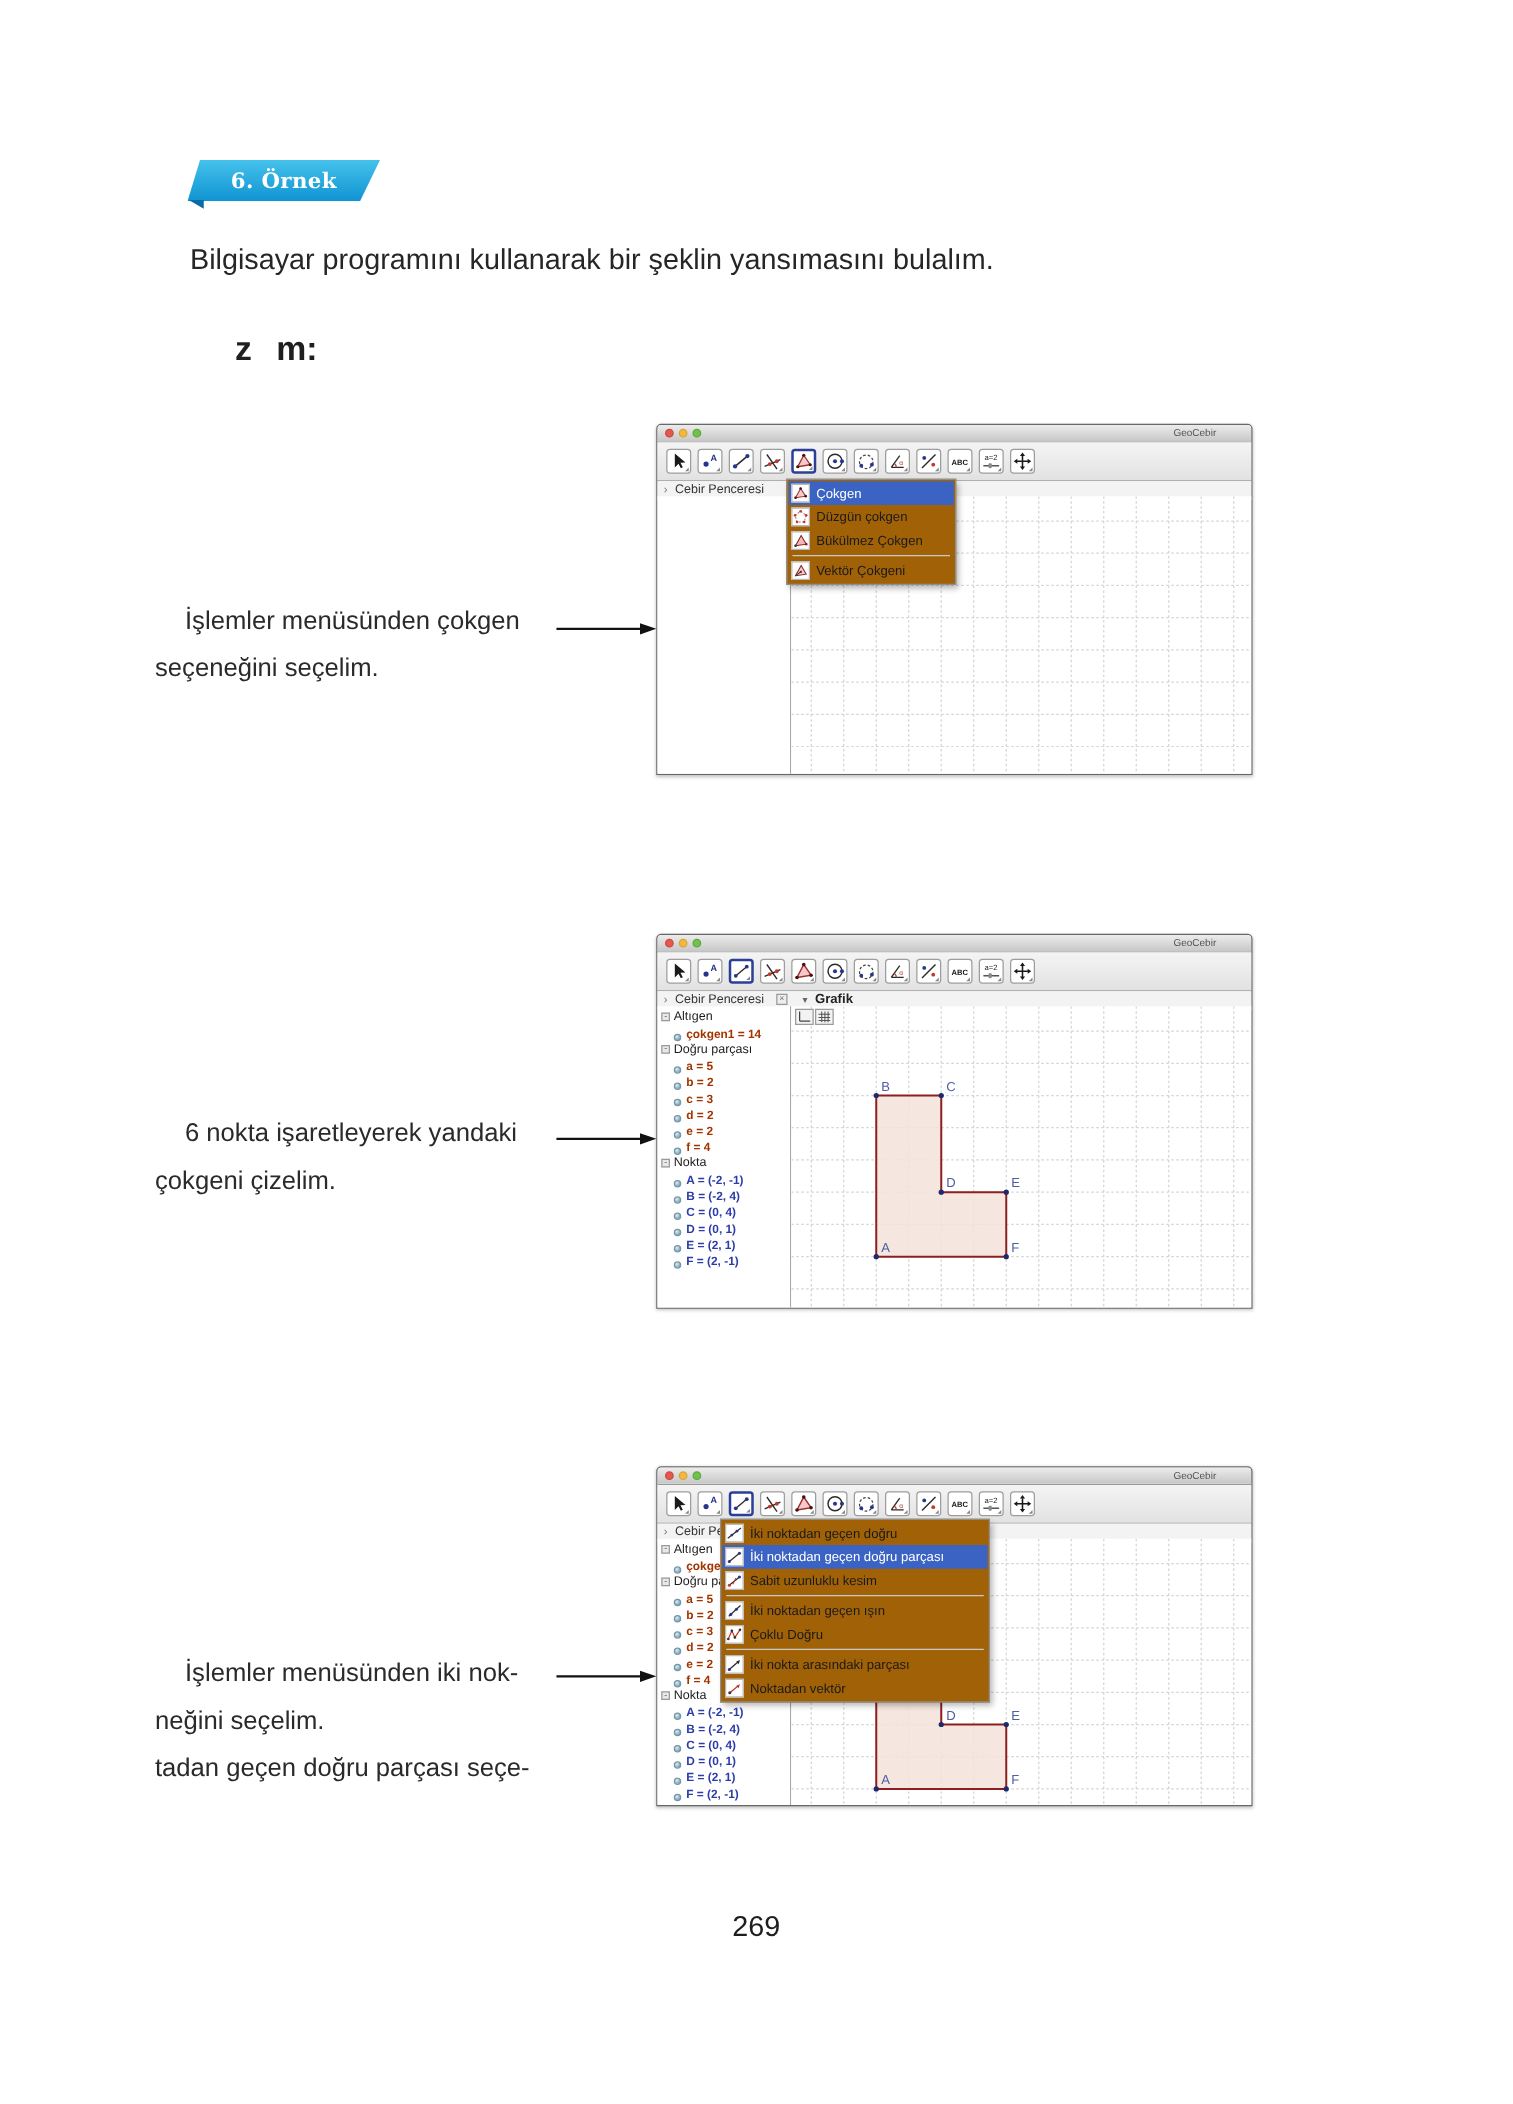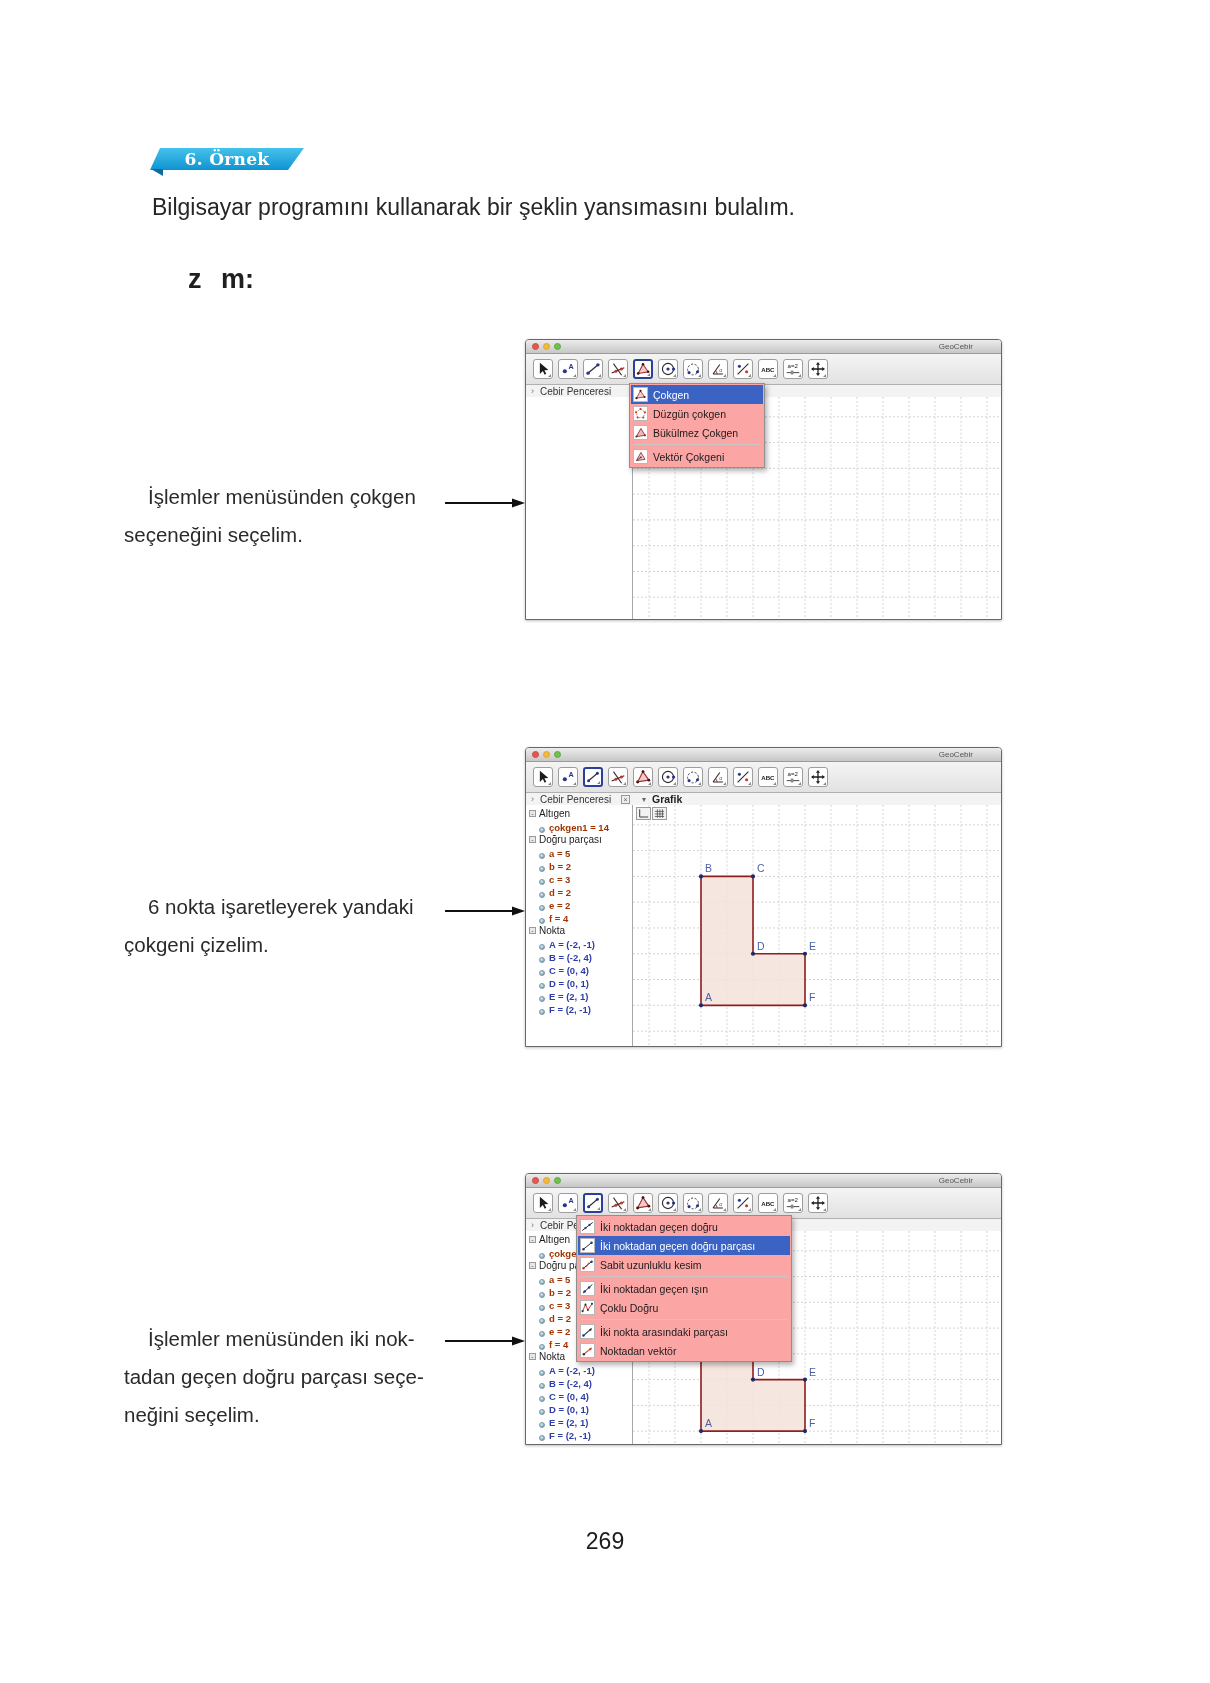--- a/index.html
+++ b/index.html
@@ -1,18 +1,18 @@
 <!DOCTYPE html>
 <html><head>
 <meta charset="utf-8">
 <style>
   html,body{margin:0;padding:0}
   body{width:1210px;height:1683px;position:relative;background:#ffffff;
        font-family:"Liberation Sans",sans-serif;color:#222}
-  .badge{position:absolute;left:150px;top:148px;width:154px;height:22px}
+  .badge{position:absolute;left:150px;top:128px;width:154px;height:33px}
   .badge .band{position:absolute;left:0;top:0;right:0;bottom:0;
     background:linear-gradient(#45c2eb,#0f93d2);
     clip-path:polygon(10px 0,100% 0,calc(100% - 16px) 100%,0 100%);
     box-shadow:0 1px 2px rgba(0,0,0,.25)}
   .badge .fold{position:absolute;left:1px;bottom:-6px;width:0;height:0;
     border-top:7px solid #0a6ca3;border-left:12px solid transparent}
   .badge .blabel{position:absolute;left:0;top:0;right:0;bottom:0;display:flex;align-items:center;
     justify-content:center;color:#fff;font-family:"DejaVu Serif",serif;
     font-weight:bold;font-size:17px;letter-spacing:.3px}
   .intro{position:absolute;left:152px;top:194px;width:780px;font-size:23px;color:#262626}
@@ -60,21 +60,21 @@
   .minibar svg{display:block;width:100%;height:100%}
   .ag-group{display:flex;align-items:center;height:13px;font-size:10px;color:#1c1c1c;
     padding-left:3px;gap:3px;white-space:nowrap}
   .ag-group .tg{width:7px;height:7px;border:1px solid #9a9a9a;background:#e8e8e8;font-size:7px;
     line-height:5px;text-align:center;color:#555;box-sizing:border-box;flex:none}
   .ag-item{display:flex;align-items:flex-end;height:13px;padding-left:13px;gap:4px;font-size:9.5px;
     font-weight:bold;white-space:nowrap}
   .ag-item .marble{width:6px;height:6px;border-radius:50%;flex:none;
     background:radial-gradient(circle at 35% 30%,#ddeef5,#8fb6c9 60%,#5f8ba1);
     border:1px solid #7795a5;box-sizing:border-box}
-  .menu{position:absolute;background:#fca5a5;border:1px solid #8f8f8f;
+  .menu{position:absolute;background:#a16207;border:1px solid #8f8f8f;
     box-shadow:2px 3px 5px rgba(0,0,0,.3);z-index:5;padding:1px}
   .mrow{display:flex;align-items:center;height:19px;gap:5px;padding:0 6px 0 2px;font-size:10.5px;
     color:#1a1a1a;white-space:nowrap}
   .mrow.sel{color:#fff}
   .mrow .mi{width:15px;height:15px;border:1px solid #b8b8b8;background:#fff;flex:none;
     box-sizing:border-box;display:block}
   .mrow .mi svg{display:block;width:100%;height:100%}
   .msep{height:1px;background:#c9c9c9;margin:2px 3px}
 </style>
 </head>
@@ -91,22 +91,22 @@
 <div class="caption" style="left:124px;top:478px">
     <div class="first">İşlemler menüsünden çokgen</div>
     <div>seçeneğini seçelim.</div>
   </div>
 <div class="caption" style="left:124px;top:888px">
     <div class="first">6 nokta işaretleyerek yandaki</div>
     <div>çokgeni çizelim.</div>
   </div>
 <div class="caption" style="left:124px;top:1320px">
     <div class="first">İşlemler menüsünden iki nok-</div>
+    <div>neğini seçelim.</div>
     <div>tadan geçen doğru parçası seçe-</div>
-    <div>neğini seçelim.</div>
   </div>
 
 <svg class="arrow" style="left:445px;top:496px" viewBox="0 0 80 14">
     <line x1="0" y1="7" x2="69" y2="7" stroke="#111" stroke-width="1.8"></line>
     <path d="M80,7 L67,2.5 L67,11.5 Z" fill="#111"></path>
   </svg>
 <svg class="arrow" style="left:445px;top:904px" viewBox="0 0 80 14">
     <line x1="0" y1="7" x2="69" y2="7" stroke="#111" stroke-width="1.8"></line>
     <path d="M80,7 L67,2.5 L67,11.5 Z" fill="#111"></path>
   </svg>

